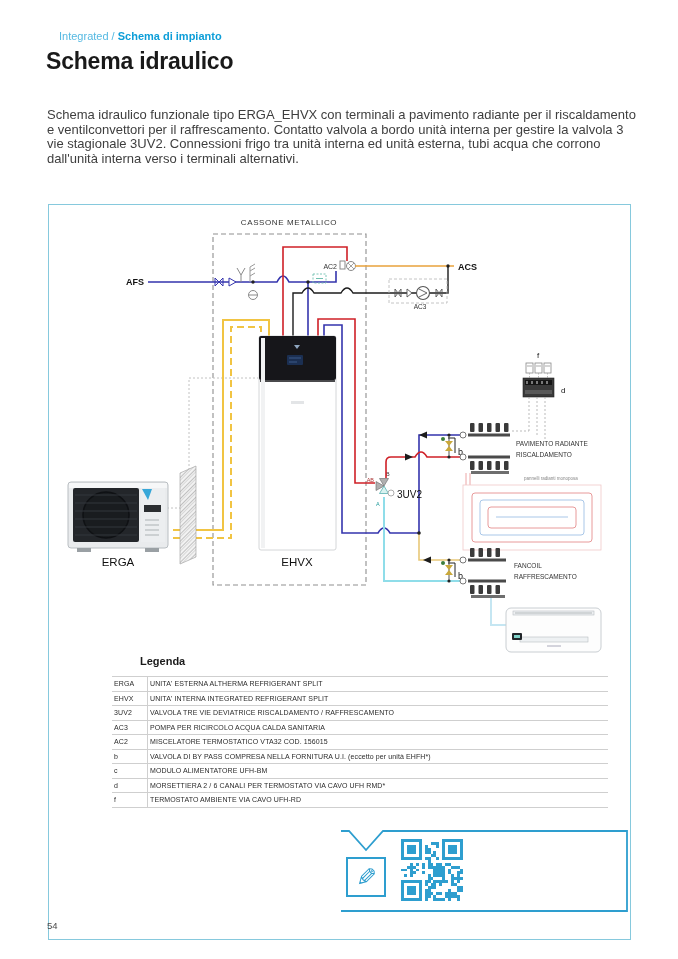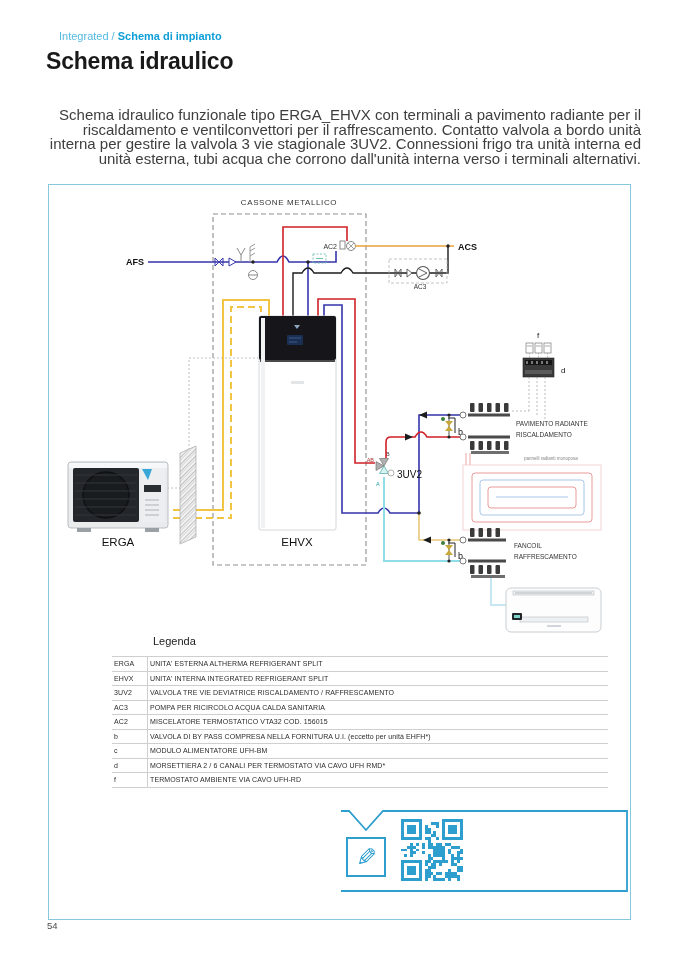--- a/index.html
+++ b/index.html
@@ -2,28 +2,28 @@
 <html><head>
 <meta charset="utf-8">
 <style>
   html,body{margin:0;padding:0;background:#ffffff;}
   .page{position:relative;width:678px;height:959px;background:#fff;overflow:hidden;
         font-family:"Liberation Sans", sans-serif;}
   .breadcrumb{position:absolute;left:47px;top:30px;font-size:11px;}
   .breadcrumb .bc1{color:#55b9e2;margin-left:12px;}
   .breadcrumb .bc2{color:#0d9ed8;font-weight:bold;margin-top:45px;}
   .doc-title{position:absolute;left:46px;top:48px;font-size:23px;font-weight:bold;color:#191919;margin:0;letter-spacing:-0.2px;}
-  .intro-p{position:absolute;left:47px;width:594px;font-size:15px;line-height:14.6px;color:#3e3e3e;margin:0;text-align:right;}
+  .intro-p{position:absolute;left:47px;width:594px;font-size:13px;line-height:14.6px;color:#3e3e3e;margin:0;}
   .p1{top:108px;}
   .p2{top:166px;}
-  .frame{position:absolute;left:48px;top:184px;width:583px;height:736px;border:1.5px solid #86c9dd;box-sizing:border-box;}
+  .frame{position:absolute;left:48px;top:204px;width:583px;height:736px;border:1.5px solid #86c9dd;box-sizing:border-box;}
   .diagram-svg{position:absolute;left:0;top:0;}
   
   .legend{position:absolute;left:63px;top:450px;width:496px;}
-  .legend-title{font-size:11px;font-weight:normal;color:#1a1a1a;margin:0 0 9px 17px;padding-left:24px;}
+  .legend-title{font-size:11px;font-weight:bold;color:#1a1a1a;margin:0 0 9px 4px;padding-left:24px;}
   table.legend-table{border-collapse:collapse;width:496px;table-layout:fixed;}
   table.legend-table td{font-size:7px;color:#2b2b2b;letter-spacing:0.1px;
      border-top:1px solid #cfcfcf;border-bottom:1px solid #cfcfcf;height:13.5px;padding:0 0 0 2px;white-space:nowrap;overflow:hidden;}
   td.lg-key{width:33px;border-right:1px solid #cfcfcf;}
   td.lg-desc{padding-left:7px;}
   
   .qr-lines{position:absolute;left:0;top:600px;}
   .pencil-box{position:absolute;left:297px;top:652px;width:40px;height:40px;border:2px solid #2e9ecf;box-sizing:border-box;
       display:flex;align-items:center;justify-content:center;}
   .pencil-glyph{font-size:25px;color:#2e9ecf;transform:scaleX(-1);line-height:1;}

